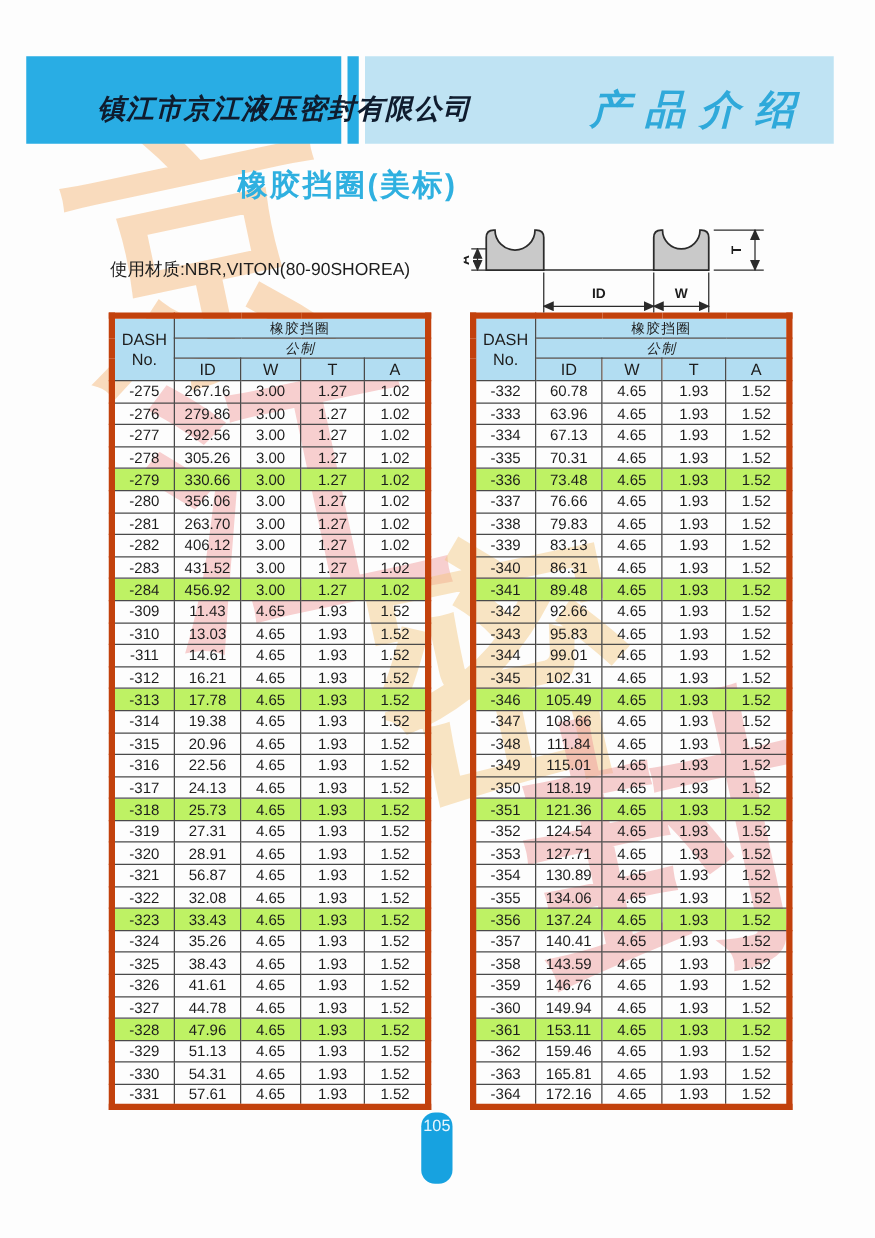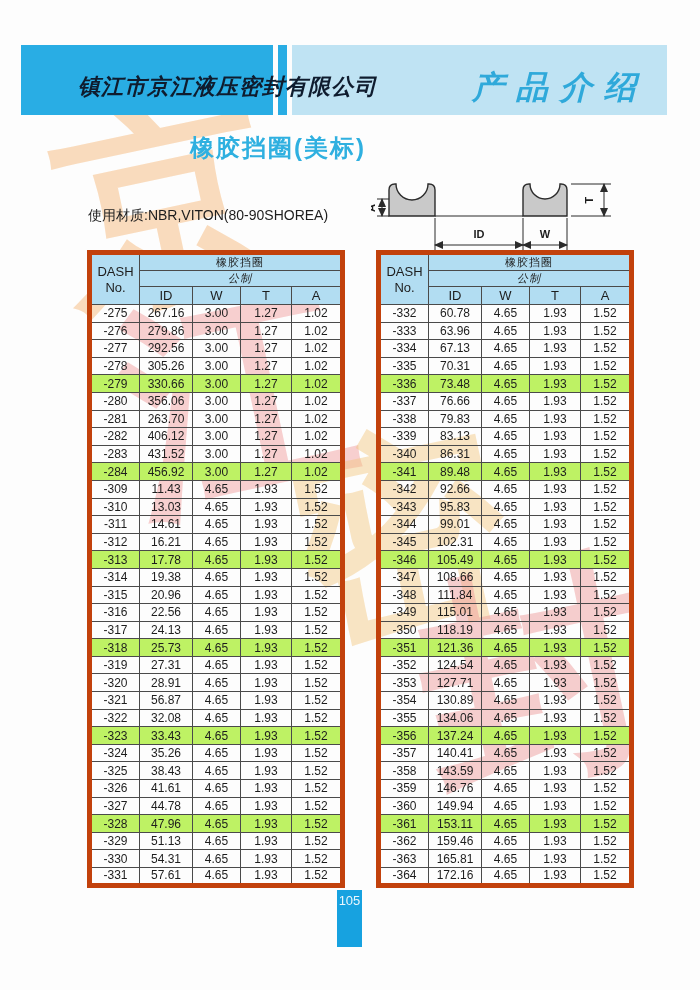--- a/index.html
+++ b/index.html
@@ -43,21 +43,21 @@
   tr.hdr3{height:18px;}
   table.dtable thead th{background:#b2ddf2;}
   th.dash-th{font-size:13px;line-height:16px;}
   th.grp{font-size:11px;letter-spacing:1px;}
   th.col{font-size:13px;}
   table.dtable tbody tr{height:17.6px;}
   table.dtable tbody tr.hl td{background:#bef264;}
   
   .pagenum{position:absolute;left:337px;top:890px;width:25px;height:57px;z-index:2;
     background:#17a2e0;color:#e9f6fd;font-size:13px;text-align:center;
-    padding-top:3px;box-sizing:border-box;}
+    padding-top:3px;box-sizing:border-box;border-radius:11px;}
 </style>
 </head>
 <body>
 
 <div class="wm wm1">京</div>
 <div class="wm wm2">江</div>
 <div class="wm wm3">密</div>
 <div class="wm wm4">封</div>
 
 <div class="hdr-dark"></div>

